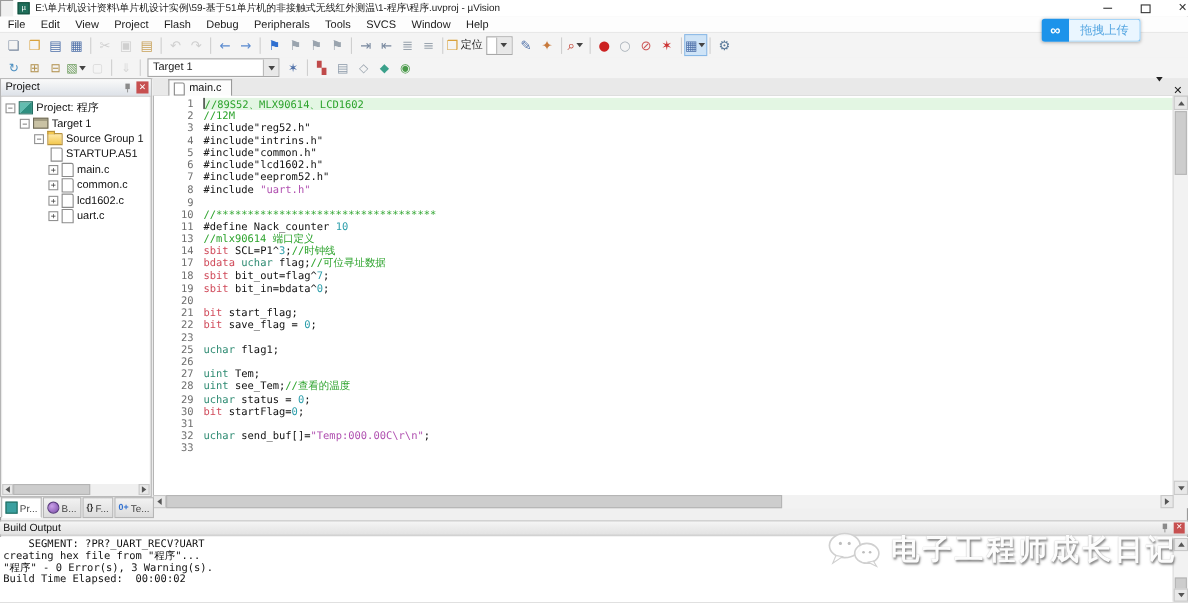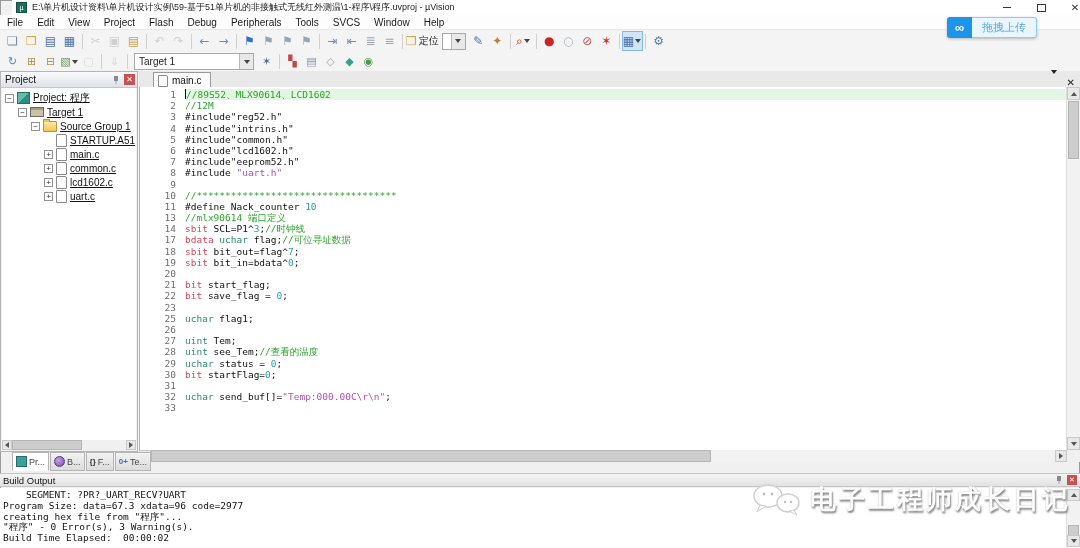--- a/index.html
+++ b/index.html
@@ -54,21 +54,21 @@
   .trow{display:flex;align-items:center;height:14px;white-space:nowrap;}
   .exp{width:9px;height:9px;border:1px solid #919191;background:#fff;font-size:8px;line-height:8px;
     text-align:center;margin-right:3px;flex:none;color:#333;box-sizing:border-box;}
   .exp.none{border:none;background:none;}
   .ticon{flex:none;margin-right:3px;display:inline-block;}
   .i-project{width:11px;height:10px;background:linear-gradient(135deg,#63bdb0 0 50%,#2e8f80 50% 100%);border:1px solid #256e62;}
   .i-target{width:12px;height:8px;background:#c9c2a4;border:1px solid #6e6a58;box-shadow:inset 0 2px 0 #a39d82;}
   .i-folder{width:12px;height:9px;background:linear-gradient(#ffe9a8,#f3c84f);border:1px solid #b8923e;border-radius:1px 1px 0 0;position:relative;}
   .i-folder::before{content:"";position:absolute;left:-1px;top:-3px;width:5px;height:2px;background:#f3c84f;border:1px solid #b8923e;border-bottom:none;}
   .i-file{width:9px;height:11px;background:#fff;border:1px solid #8a8a8a;border-radius:0 2px 0 0;}
-  .tlbl{overflow:hidden;text-decoration:underline;}
+  .tlbl{overflow:hidden;}
   .p-hscroll{position:absolute;left:1px;right:1px;bottom:1px;height:10px;background:#f0f0f0;display:flex;}
   .sbtn{width:10px;height:10px;background:#e8e8e8;border:1px solid #c9c9c9;box-sizing:border-box;
     display:flex;align-items:center;justify-content:center;flex:none;}
   .tri-l{width:0;height:0;border-top:3px solid transparent;border-bottom:3px solid transparent;border-right:4px solid #555;}
   .tri-r{width:0;height:0;border-top:3px solid transparent;border-bottom:3px solid transparent;border-left:4px solid #555;}
   .tri-u{width:0;height:0;border-left:3px solid transparent;border-right:3px solid transparent;border-bottom:4px solid #555;}
   .tri-d{width:0;height:0;border-left:3px solid transparent;border-right:3px solid transparent;border-top:4px solid #555;}
   .p-hthumb{width:70px;height:10px;background:#cdcdcd;border:1px solid #b5b5b5;box-sizing:border-box;}
   
   .editor{position:absolute;left:139px;top:71px;right:0;height:391px;background:#f0f0f0;}
@@ -95,21 +95,21 @@
   .e-vscroll{position:absolute;right:0;top:16px;bottom:12px;width:13px;background:#f2f2f2;border-left:1px solid #ddd;}
   .e-vscroll .sbtn{width:13px;height:13px;}
   .e-vscroll .sbtn.bot{position:absolute;bottom:0;}
   .e-vthumb{position:absolute;top:14px;left:1px;width:11px;height:58px;background:#cdcdcd;border:1px solid #b5b5b5;box-sizing:border-box;}
   .e-hscroll{position:absolute;left:0;right:13px;bottom:0;height:12px;background:#f2f2f2;display:flex;align-items:center;}
   .e-hscroll .sbtn{width:12px;height:12px;}
   .e-hthumb{width:560px;height:12px;background:#cdcdcd;border:1px solid #b5b5b5;box-sizing:border-box;}
   .e-hspace{flex:1;}
   
   .panel-tabs{position:absolute;left:0;top:452px;width:139px;height:18px;background:#f0f0f0;
-    display:flex;align-items:flex-start;padding-left:1px;font-size:9px;color:#444;margin-left:11px;}
+    display:flex;align-items:flex-start;padding-left:1px;font-size:9px;color:#444;}
   .ptab{height:17px;display:flex;align-items:center;padding:0 3px;border:1px solid #b5b5b5;
     background:linear-gradient(#f2f2f2,#dcdcdc);margin-right:1px;white-space:nowrap;}
   .ptab.on{background:#fff;border-bottom-color:#fff;}
   .pticon{margin-right:2px;font-size:8px;line-height:1;display:inline-block;}
   .pt-chart{width:9px;height:9px;background:#3aa0a0;border:1px solid #256e62;}
   .pt-globe{width:9px;height:9px;background:radial-gradient(circle at 35% 35%,#c9a0e8,#7a4ba8);border-radius:50%;border:1px solid #5a3a80;}
   .pt-braces{color:#333;font-weight:bold;}
   .pt-template{color:#2f6fd0;font-weight:bold;}
   
   .build-header{position:absolute;left:0;top:473px;width:100%;height:14px;background:linear-gradient(#f5f5f5,#e2e2e2);
@@ -339,21 +339,21 @@
       <div class="trow" style="padding-left: 16px;">
         <span class="exp">−</span>
         <span class="ticon i-target"></span>
         <span class="tlbl">Target 1</span>
       </div>
       <div class="trow" style="padding-left: 29px;">
         <span class="exp">−</span>
         <span class="ticon i-folder"></span>
         <span class="tlbl">Source Group 1</span>
       </div>
-      <div class="trow" style="padding-left: 42px;">
+      <div class="trow" style="padding-left: 32px;">
         <span class="exp none"></span>
         <span class="ticon i-file"></span>
         <span class="tlbl">STARTUP.A51</span>
       </div>
       <div class="trow" style="padding-left: 42px;">
         <span class="exp">+</span>
         <span class="ticon i-file"></span>
         <span class="tlbl">main.c</span>
       </div>
       <div class="trow" style="padding-left: 42px;">
@@ -557,21 +557,20 @@
   <span>Build Output</span>
   <span class="sp"></span>
   <svg class="pin-icon" viewBox="0 0 10 10">
     <rect x="3" y="1" width="4" height="5" fill="#8a8a8a"></rect>
       <rect x="4.6" y="6" width="0.8" height="3" fill="#8a8a8a"></rect>
   </svg>
   <span class="bh-close">✕</span>
 </div>
 <div class="build-body">
     <div class="bl">    SEGMENT: ?PR?_UART_RECV?UART</div>
-    <div class="bl">Program Size: data=67.3 xdata=96 code=2977</div>
     <div class="bl">creating hex file from "程序"...</div>
     <div class="bl">"程序" - 0 Error(s), 3 Warning(s).</div>
     <div class="bl">Build Time Elapsed:  00:00:02</div>
   </div>
 <div class="b-vscroll">
   <span class="sbtn">
       <i class="tri-u"></i>
     </span>
   <span class="b-vthumb"></span>
   <span class="sbtn bot">

